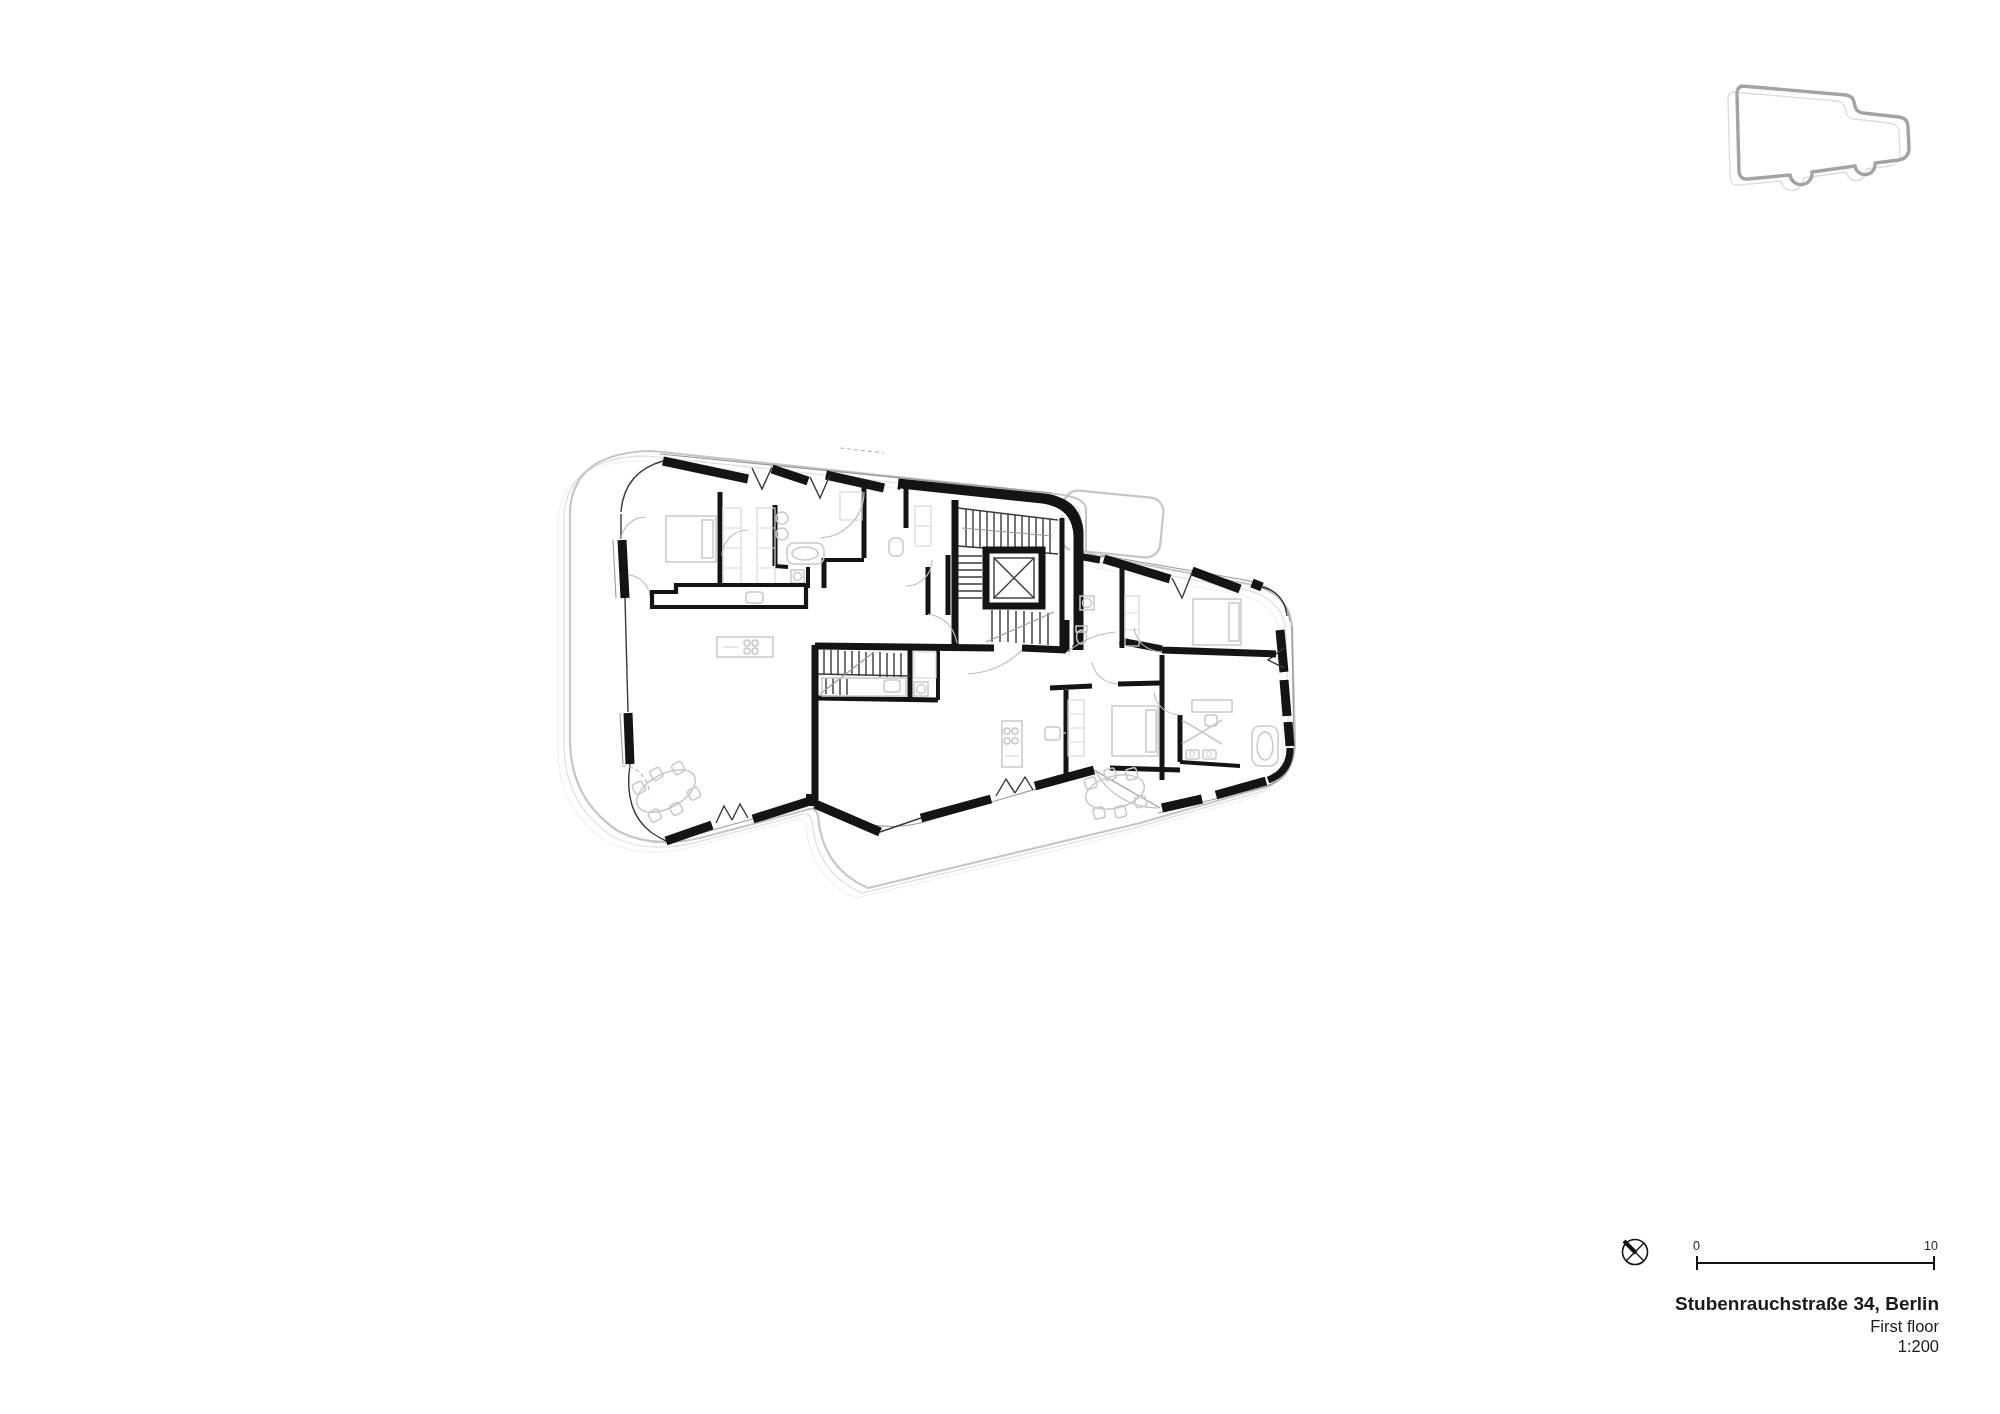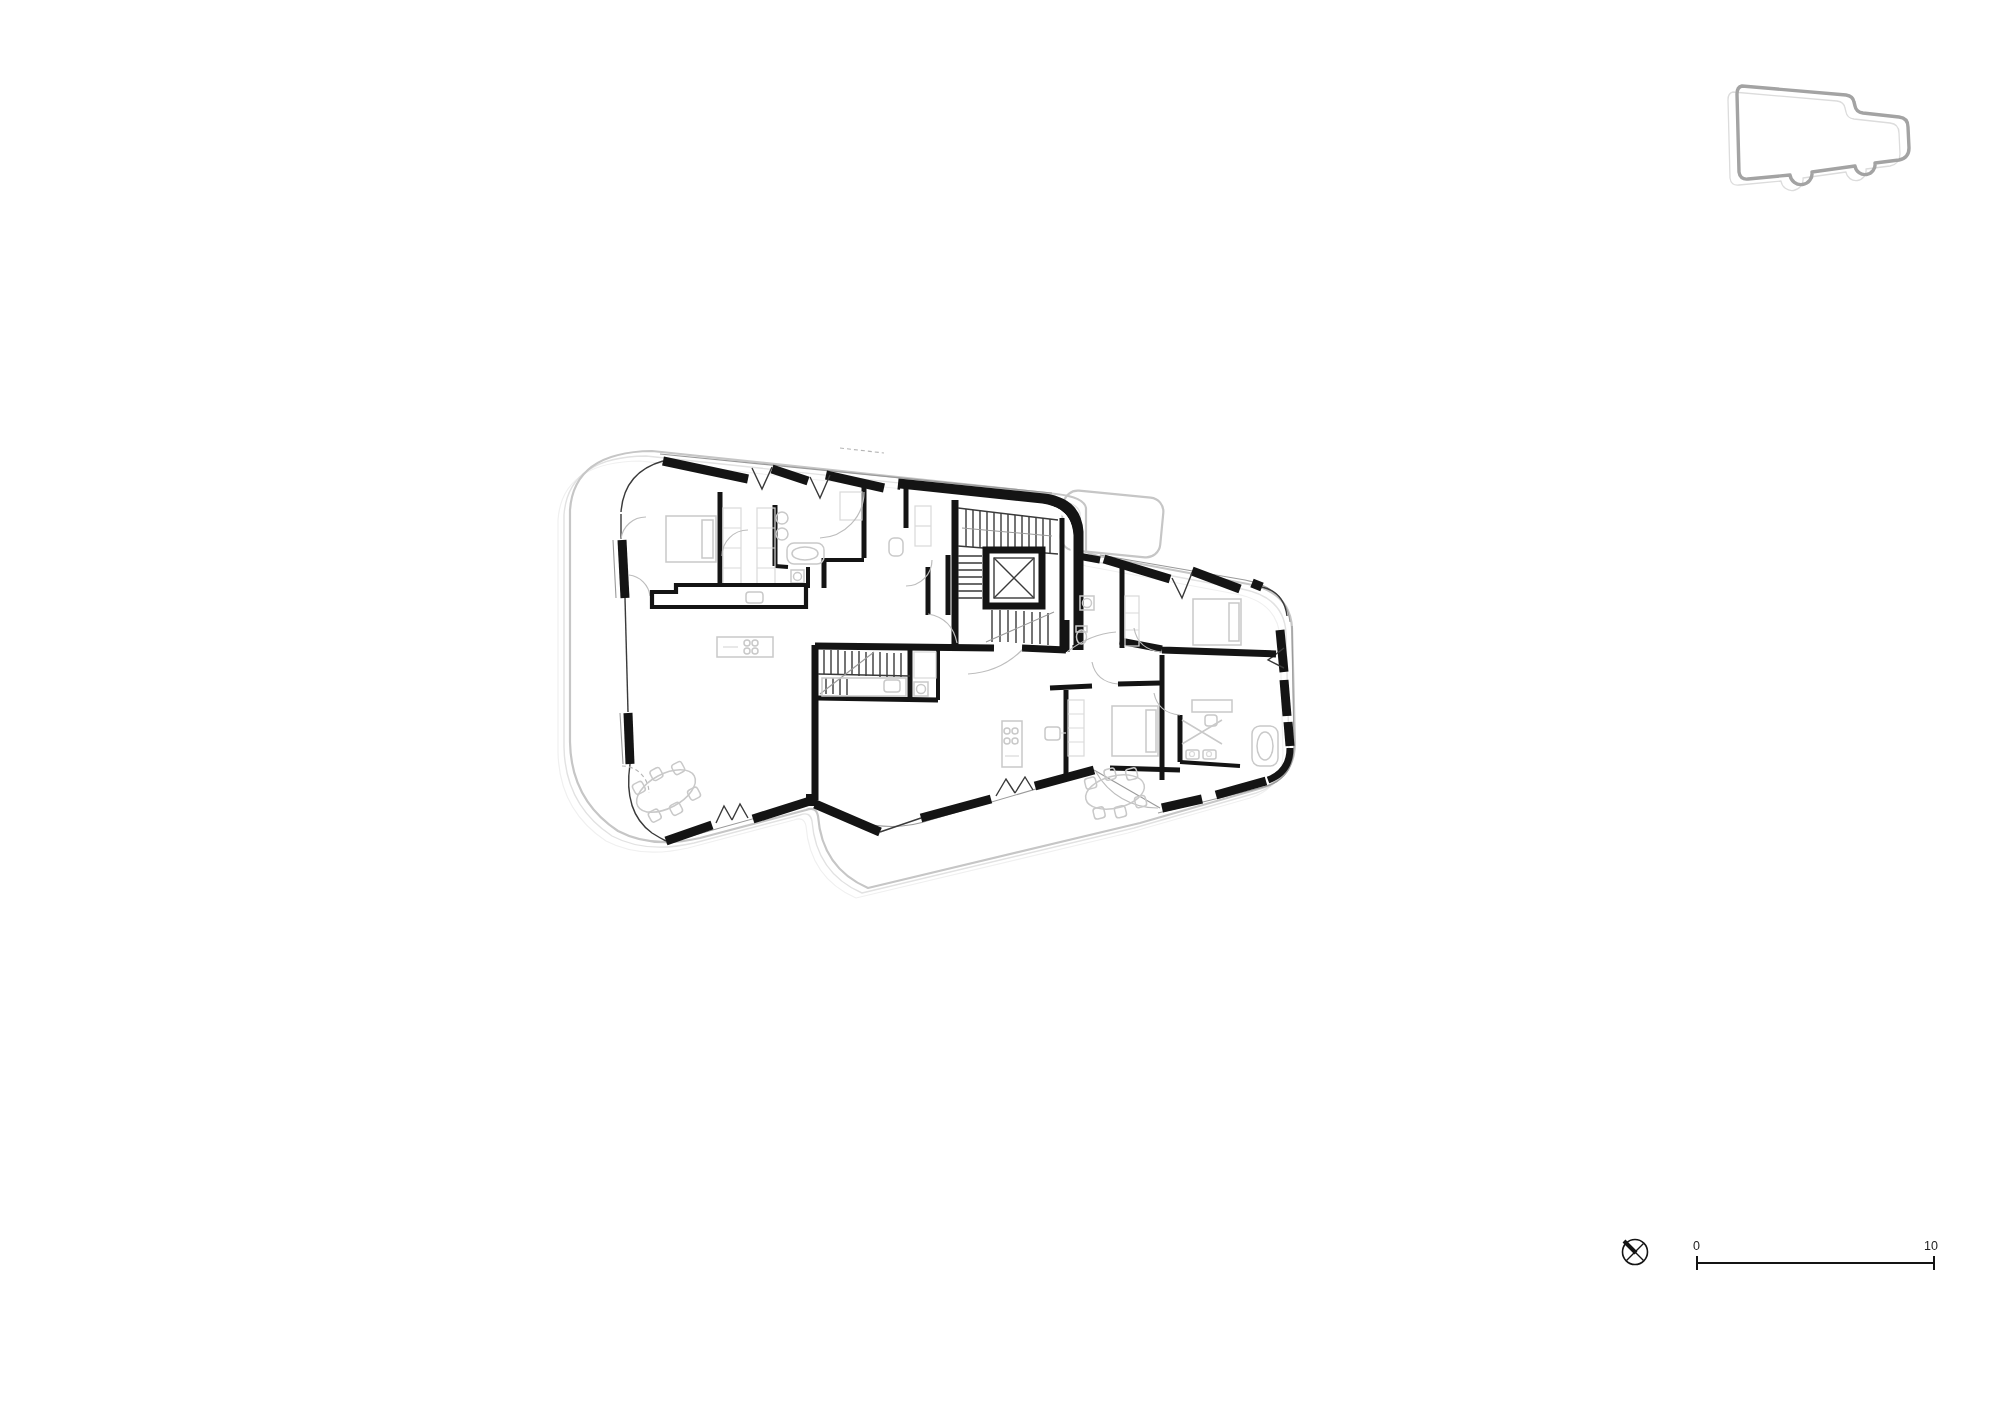--- a/index.html
+++ b/index.html
@@ -302,13 +302,18 @@
   </g>
 
   <g>
     <text class="slabel" x="1693" y="1250" text-anchor="start">0</text>
     <text class="slabel" x="1938" y="1250" text-anchor="end">10</text>
     <path class="sbar" d="M1697,1263 L1934,1263"></path>
     <path class="stick" d="M1697,1256 L1697,1270 M1934,1256 L1934,1270"></path>
   </g>
 </svg>
 
+  <div class="title-block">
+    <div class="title-project">Stubenrauchstraße 34, Berlin</div>
+    <div class="title-floor">First floor</div>
+    <div class="title-scale">1:200</div>
+  </div>
 </div>
 
 </body></html>

